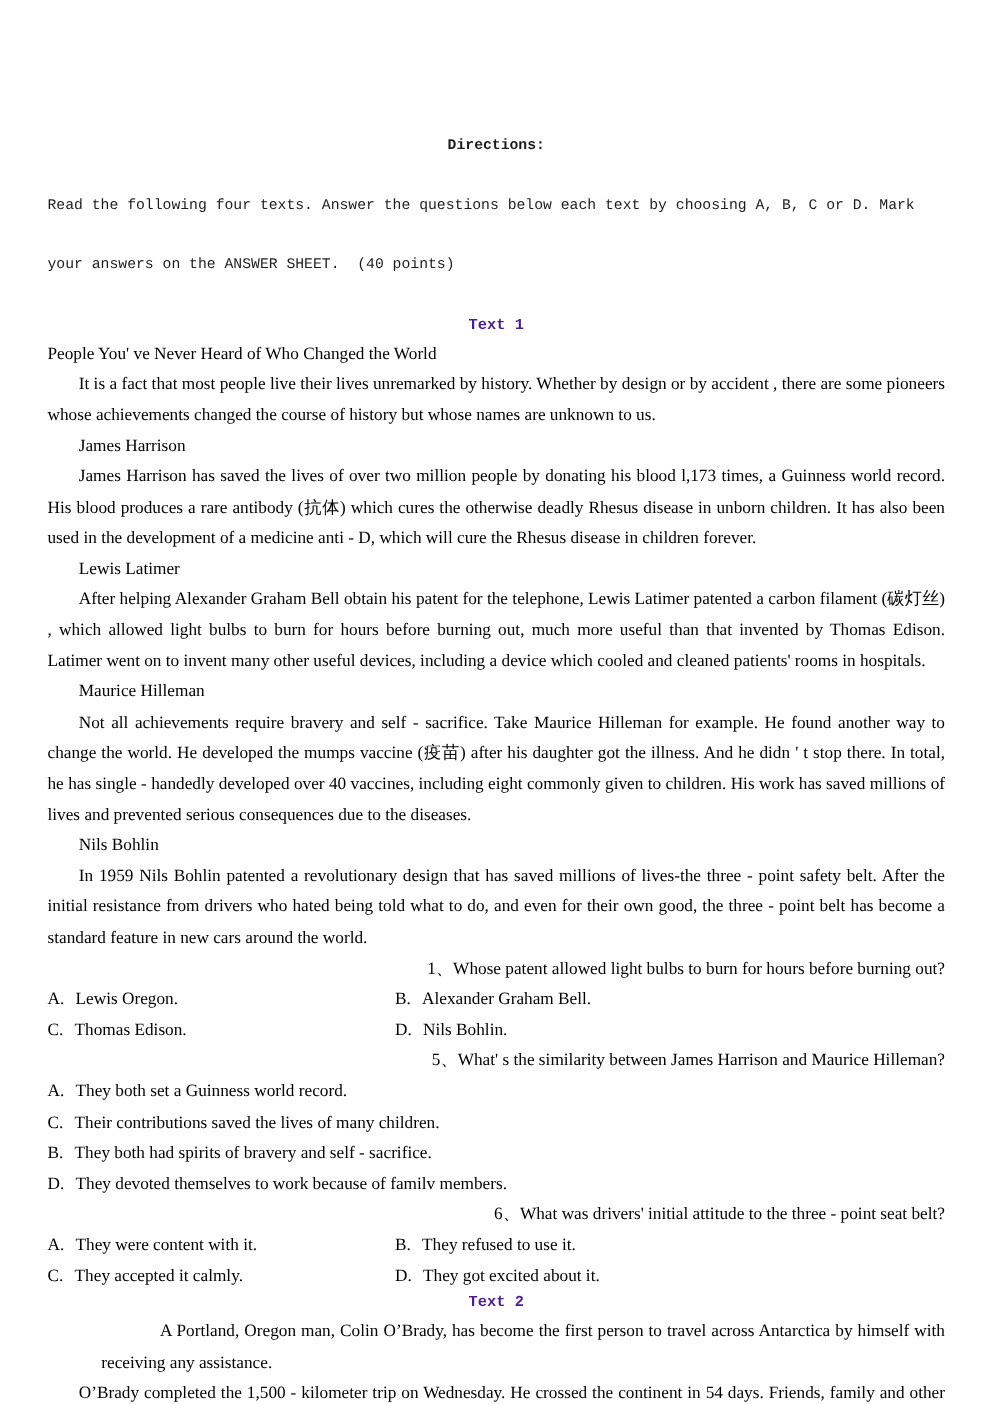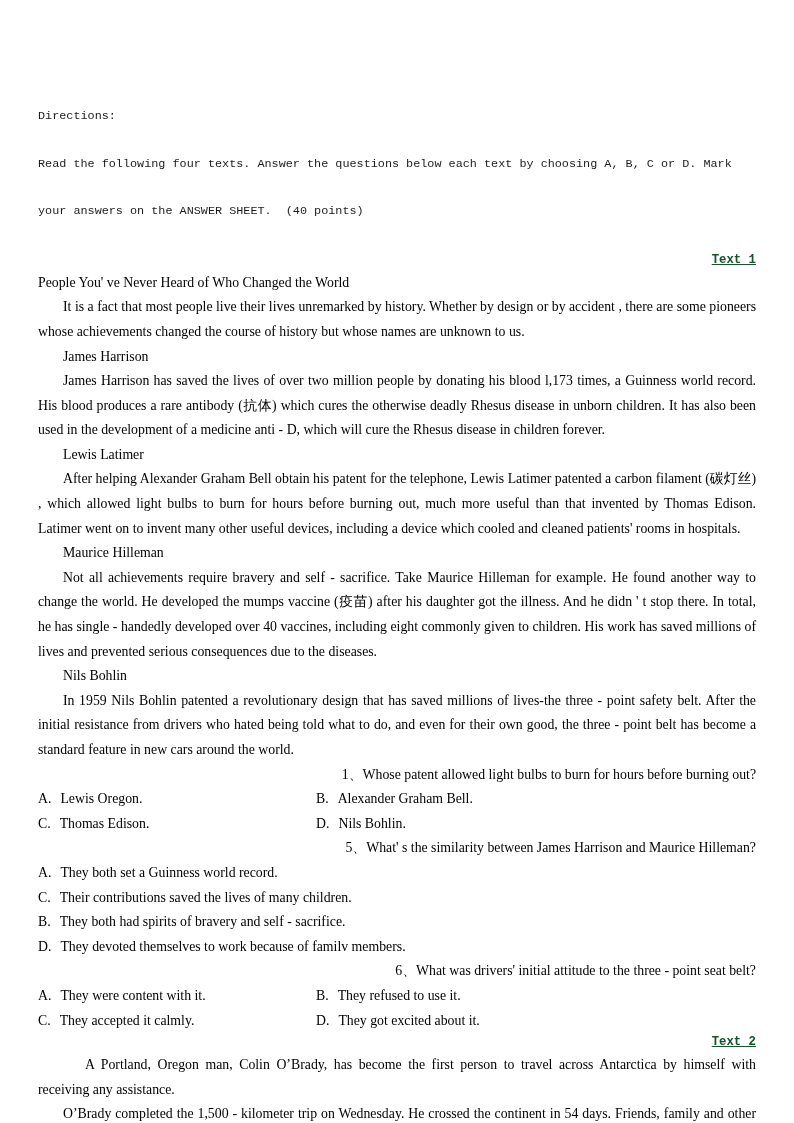--- a/index.html
+++ b/index.html
@@ -5,30 +5,30 @@
   html, body { margin:0; padding:0; background:#ffffff; }
   .page {
     width:794px; min-height:1123px; background:#ffffff; box-sizing:border-box;
     padding:78px 38px 40px 38px; color:#000;
     font-family:"Liberation Serif", serif; font-size:13.8px;
   }
   .mono-block {
     font-family:"Liberation Mono", monospace; font-size:11.8px;
     line-height:15.7px; color:#1c1c1c; white-space:pre-wrap;
   }
-  .mono-bold { font-weight:400; }
+  .mono-bold { font-weight:700;text-align:center; }
   .text-heading {
-    text-align:right; font-family:"Liberation Mono", monospace;
-    font-size:12.3px; font-weight:700; color:#14532d;
-    line-height:16px; margin:1px 0 3px 0;text-decoration:underline;
+    text-align:center; font-family:"Liberation Mono", monospace;
+    font-size:12.3px; font-weight:700; color:#4c1d95;
+    line-height:16px; margin:1px 0 3px 0;
   }
   .body-text { line-height:24.6px; }
   .title { text-align:left; }
   .para { text-align:justify; text-indent:25px; }
-  .para-lg { text-indent:47px; }
+  .para-lg { text-indent:47px;margin-left:43px; }
   .subhead { text-indent:25px; }
   .stem { text-align:right; }
   .opt-grid { display:grid; grid-template-columns:278px auto; }
   .option { white-space:nowrap; }
   .opt-letter { display:inline-block; margin-right:9px; }
 </style>
 </head>
 <body>
 
 <div class="page">

